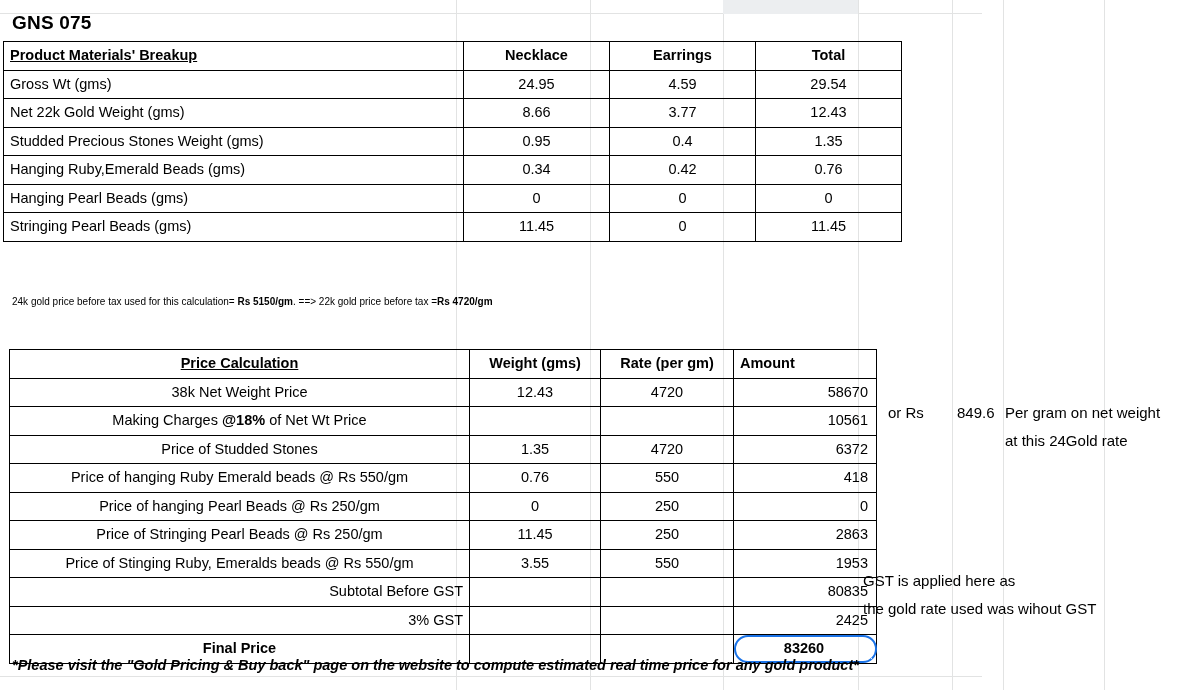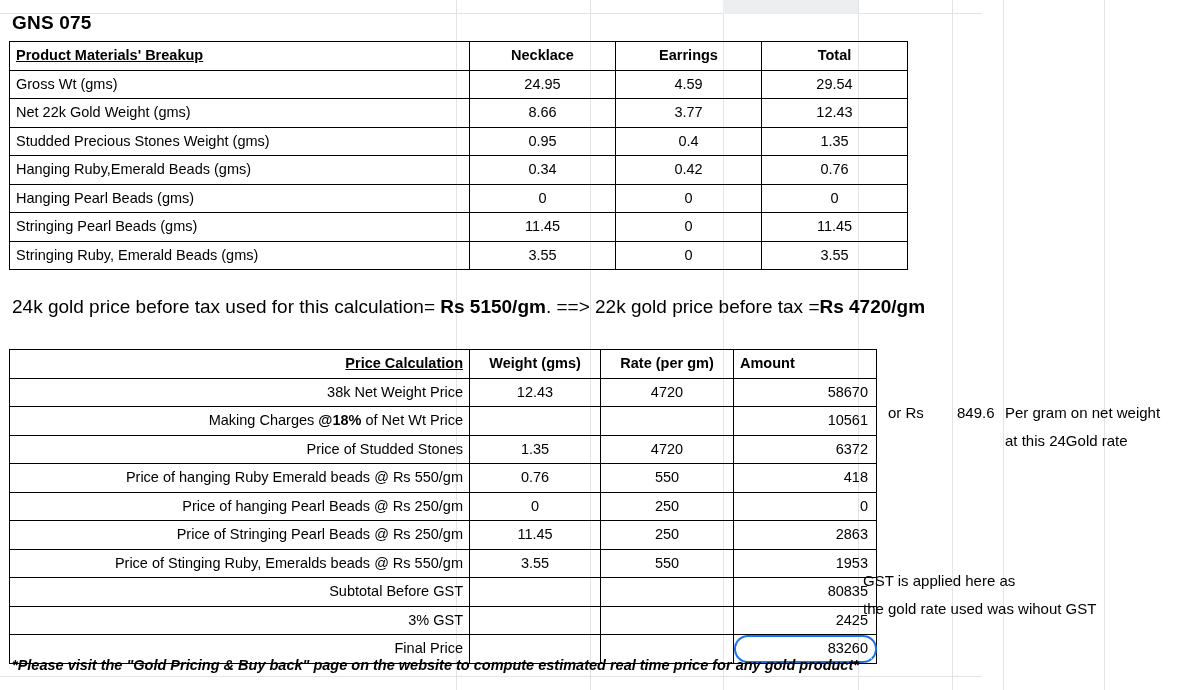--- a/index.html
+++ b/index.html
@@ -71,63 +71,63 @@
     left: 12px;
     top: 12px;
     font-size: 19px;
     font-weight: bold;
     letter-spacing: 0.2px;
   }
 
   
   .materials {
     position: absolute;
-    left: 9px;
+    left: 3px;
     top: 41px;
     width: 848px;
     border-radius: 12px;
   }
   .materials .c0 { width: 447px; text-align: left; }
   .materials .c1,
   .materials .c2,
   .materials .c3 { width: 133px; text-align: center; }
   .materials thead td { font-weight: bold; text-align: center; }
   .materials thead td.c0 {
     text-align: left;
     text-decoration: underline;
   }
 
   
   .goldnote {
     position: absolute;
     left: 12px;
     top: 296px;
-    font-size: 19px;
+    font-size: 10px;
     white-space: nowrap;
   }
   .goldnote b { font-weight: bold; }
 
   
   .pricecalc {
     position: absolute;
     left: 9px;
     top: 349px;
     width: 848px;
   }
-  .pricecalc .p0 { width: 447px; text-align: right; }
+  .pricecalc .p0 { width: 447px; text-align: center; }
   .pricecalc .p1 { width: 118px; text-align: center; }
   .pricecalc .p2 { width: 120px; text-align: center; }
   .pricecalc .p3 { width: 128px; text-align: right; padding-right: 8px; }
   .pricecalc thead td { font-weight: bold; }
   .pricecalc thead td.p0 { text-decoration: underline; }
   .pricecalc thead td.p1,
   .pricecalc thead td.p2 { text-align: center; }
   .pricecalc thead td.p3 { text-align: left; padding-left: 6px; }
   .pricecalc td.right-label { text-align: right; }
-  .pricecalc tr.bold-row td { font-weight: normal; }
+  .pricecalc tr.bold-row td { font-weight: bold; text-align: center; }
   .pricecalc td.selected {
     outline: 2px solid #1a73e8;
     outline-offset: -2px;
     position: relative;
     border-radius: 14px;
   }
   .pricecalc td.selected::after {
     content: "";
     position: absolute;
     right: -3px;
@@ -221,26 +221,20 @@
         <td class="c1">0</td>
         <td class="c2">0</td>
         <td class="c3">0</td>
       </tr>
       <tr>
         <td class="c0">Stringing Pearl Beads (gms)</td>
         <td class="c1">11.45</td>
         <td class="c2">0</td>
         <td class="c3">11.45</td>
       </tr>
-      <tr>
-        <td class="c0">Stringing Ruby, Emerald Beads (gms)</td>
-        <td class="c1">3.55</td>
-        <td class="c2">0</td>
-        <td class="c3">3.55</td>
-      </tr>
     </tbody>
   </table>
 
   <div class="goldnote">
     <span>24k gold price before tax used for this calculation= </span><b>Rs 5150/gm</b><span>.  ==&gt; 22k gold price before tax =</span><b>Rs 4720/gm</b>
   </div>
 
   <table class="pricecalc">
     <thead>
       <tr>

